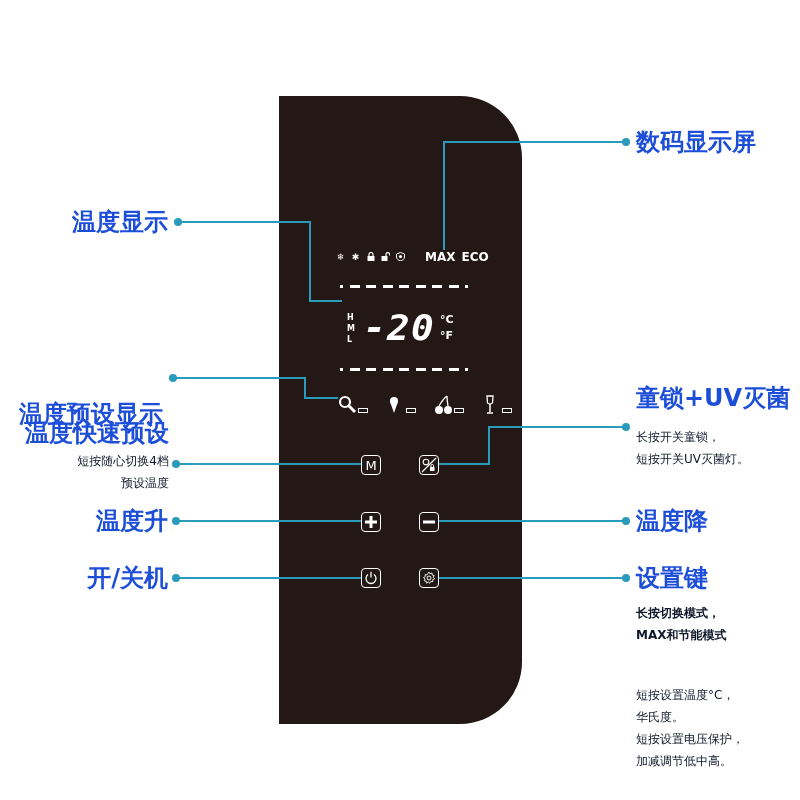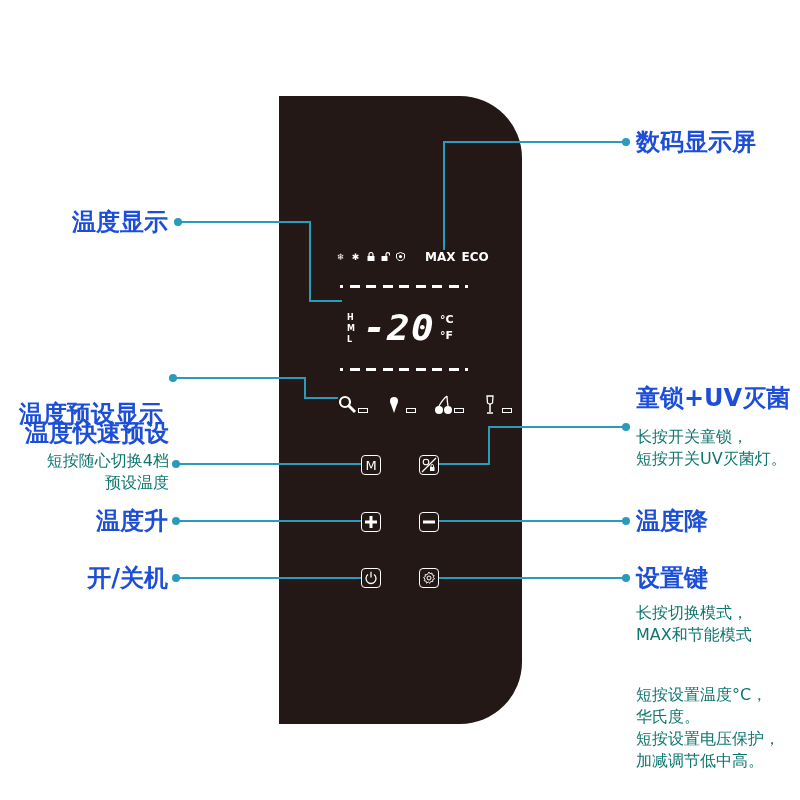--- a/index.html
+++ b/index.html
@@ -1,21 +1,21 @@
 <!DOCTYPE html>
 <html><head>
 <meta charset="utf-8">
 <style>
   html,body{margin:0;padding:0;background:#ffffff;}
   body{width:800px;height:800px;position:relative;overflow:hidden;font-family:"DejaVu Sans","Liberation Sans",sans-serif;color:#1a1a1a;}
   .panel{position:absolute;left:279px;top:96px;width:243px;height:628px;background:#231815;border-radius:0 62px 62px 0;}
   svg.lines{position:absolute;left:0;top:0;width:800px;height:800px;pointer-events:none;}
   .title{position:absolute;font-weight:bold;font-size:24px;line-height:24px;white-space:nowrap;color:#1d4ed8;}
   .title.right-align{text-align:right;}
-  .desc{position:absolute;font-size:16px;line-height:22px;color:#0f766e;white-space:nowrap;}
+  .desc{position:absolute;font-size:12px;line-height:22px;color:#0f172a;white-space:nowrap;}
   .desc.right-align{text-align:right;}
   .status-icons{position:absolute;left:336px;top:252px;display:flex;gap:6px;color:#fff;font-size:9px;line-height:10px;}
   .status-icons span{display:inline-block;width:9px;text-align:center;}
   .mode-labels{position:absolute;left:425px;top:252px;display:flex;gap:6px;color:#fff;font-size:12px;font-weight:bold;line-height:10px;}
   .dashes{position:absolute;left:340px;width:128px;height:3px;display:flex;justify-content:space-between;align-items:center;}
   .dashes i{display:block;height:3px;background:#fff;width:10px;}
   .dashes i.dot{width:3px;}
   .hml{position:absolute;left:347px;top:312px;color:#fff;font-size:8px;font-weight:bold;line-height:11px;width:10px;}
   .temp{position:absolute;left:365px;top:310px;color:#fff;font-family:"DejaVu Sans Mono","Liberation Mono",monospace;font-weight:bold;font-style:italic;font-size:36px;line-height:36px;letter-spacing:1px;transform:scaleX(1.05);}
   .units{position:absolute;left:440px;top:312px;color:#fff;font-size:11px;line-height:16px;font-weight:bold;}
@@ -198,21 +198,21 @@
 
 <div class="title" style="left:636px;top:386px;">童锁+UV灭菌</div>
 <div class="desc" style="left:636px;top:426px;">
   <div>长按开关童锁，</div>
   <div>短按开关UV灭菌灯。</div>
 </div>
 
 <div class="title" style="left:636px;top:509px;">温度降</div>
 
 <div class="title" style="left:636px;top:566px;">设置键</div>
-<div class="desc" style="left:636px;top:602px;">
+<div class="desc" style="left:636px;top:602px;font-weight:bold;">
   <div>长按切换模式，</div>
   <div>MAX和节能模式</div>
 </div>
 <div class="desc" style="left:636px;top:660px;margin-top:24px;">
   <div>短按设置温度°C，</div>
   <div>华氏度。</div>
   <div>短按设置电压保护，</div>
   <div>加减调节低中高。</div>
 </div>
 

